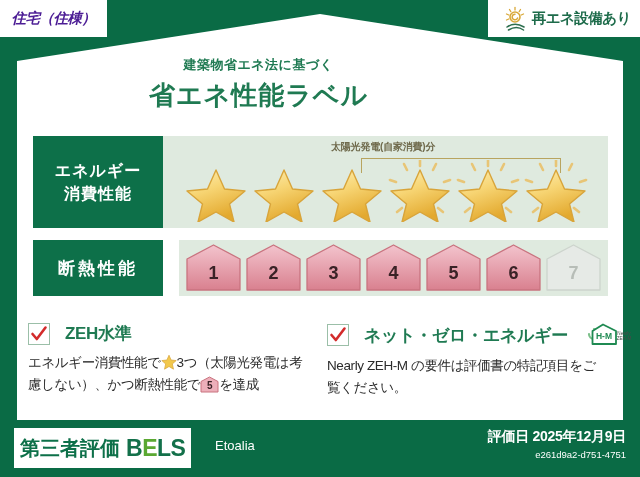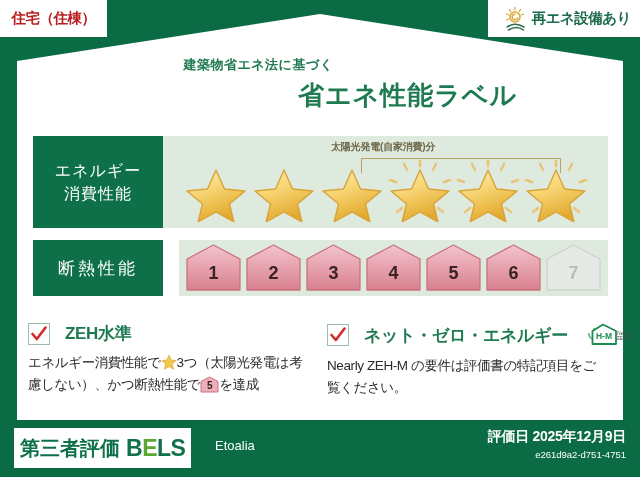--- a/index.html
+++ b/index.html
@@ -36,22 +36,23 @@
     left: 0px;
     top: 0px;
     width: 107px;
     height: 37px;
     background: #ffffff;
     display: flex;
     align-items: center;
     justify-content: center;
     font-size: 14.5px;
     font-weight: bold;
-    color: #b91c1c;
+    color: #4c1d95;
     letter-spacing: -0.5px;
+    font-style: italic;
   }
 
   
   .reene-badge {
     position: absolute;
     right: 0px;
     top: 0px;
     height: 37px;
     padding: 0 9px 0 16px;
     background: #ffffff;
@@ -80,21 +81,20 @@
     font-weight: bold;
     color: #1f7a52;
     letter-spacing: 0.5px;
   }
   .title-main {
     margin-top: 4px;
     font-size: 26px;
     font-weight: bold;
     color: #1f7a52;
     letter-spacing: 1px;
-    text-align: right;
   }
 
   
   .row {
     position: absolute;
     left: 33px;
     width: 575px;
     display: flex;
     align-items: stretch;
   }
@@ -102,21 +102,21 @@
   .row-insul  { top: 240px; height: 56px; gap: 16px; }
 
   .row-label {
     width: 130px;
     background: #0d7049;
     color: #ffffff;
     display: flex;
     flex-direction: column;
     align-items: center;
     justify-content: center;
-    font-weight: normal;
+    font-weight: bold;
     letter-spacing: 1px;
     flex: none;
   }
   .row-energy .row-label { font-size: 16px; line-height: 1.45; }
   .row-insul  .row-label { font-size: 17px; letter-spacing: 3px; }
 
   .row-body {
     flex: 1;
     background: #dfeadf;
     position: relative;

